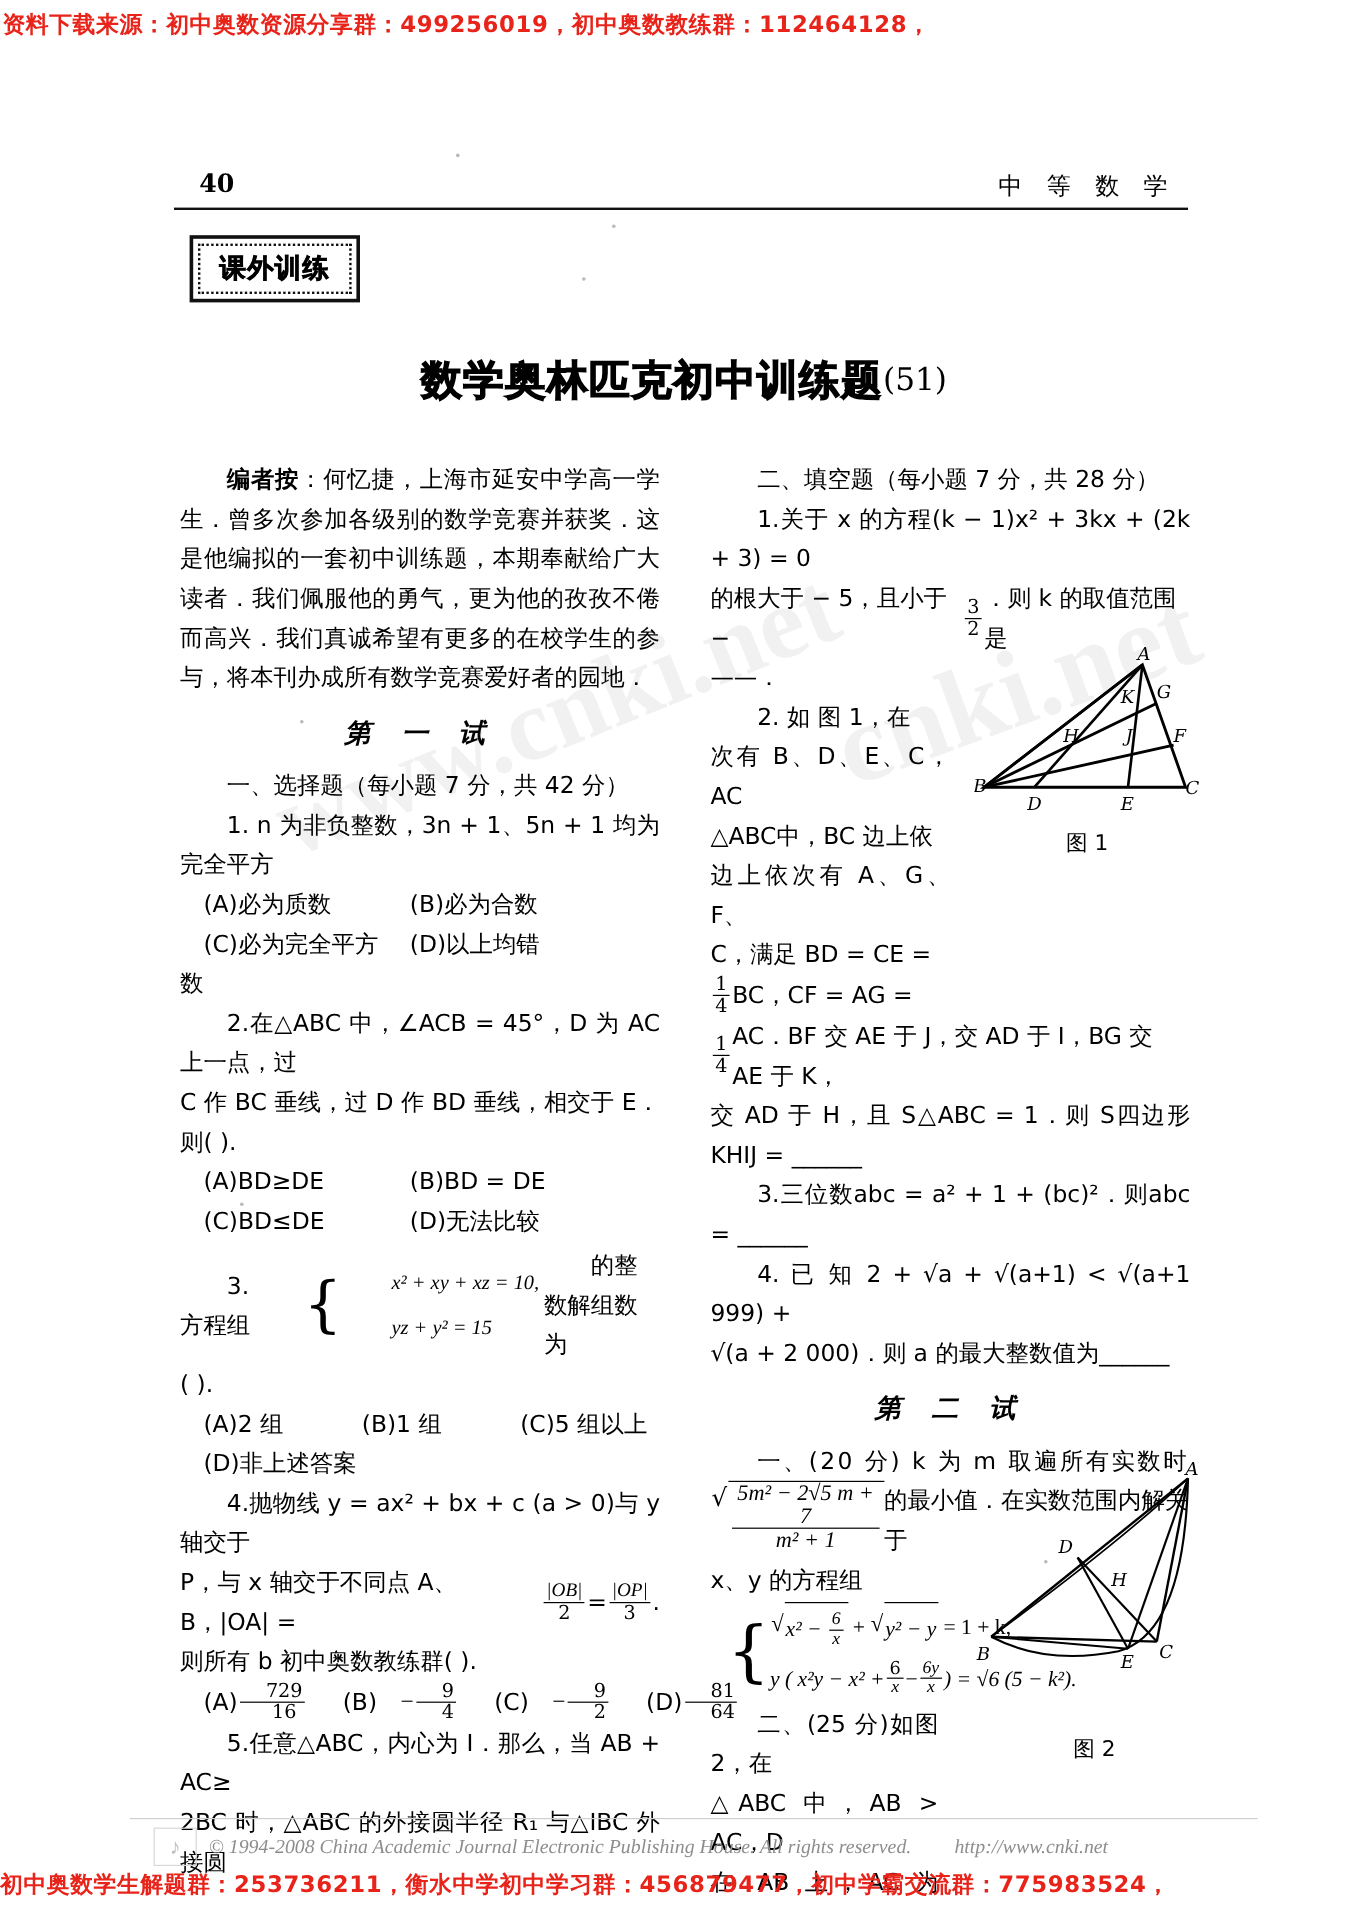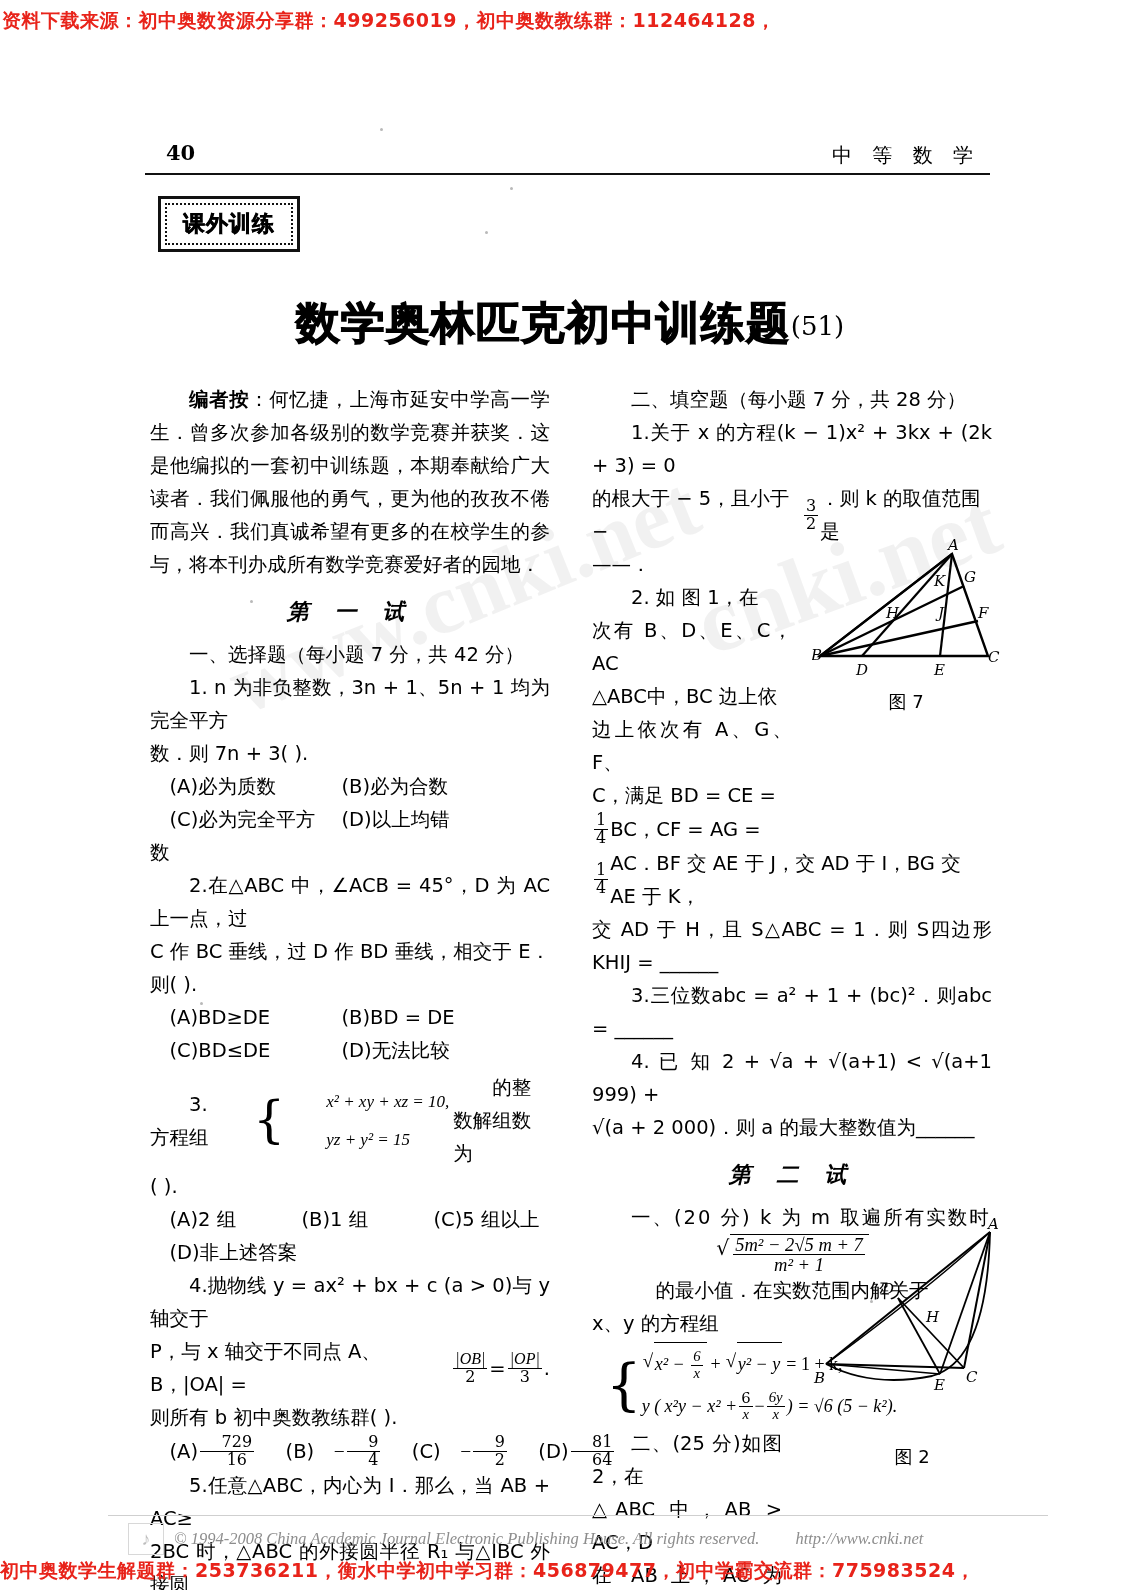--- a/index.html
+++ b/index.html
@@ -52,21 +52,21 @@
     -webkit-text-stroke:0.6px #000;
   }
 
   
   .title{
     position:absolute;top:294px;left:0;width:1140px;
     text-align:center;
   }
   .title .zh{
     font-family:"DejaVu Sans","Liberation Sans",sans-serif;
-    font-weight:bold;font-size:44px;letter-spacing:1px;
+    font-weight:bold;font-size:34px;letter-spacing:1px;
     -webkit-text-stroke:1.1px #000;
   }
   .title .num{
     font-family:"DejaVu Serif",serif;font-size:26px;
     vertical-align:3px;
   }
 
   
   .col{position:absolute;top:383px;width:400px;font-size:19.5px;line-height:33px;}
   .col-left{left:150px;}
@@ -166,21 +166,20 @@
 
   <div class="col col-left">
 
     <p class="ind cn"><b class="bold">编者按</b><span>：何忆捷，上海市延安中学高一学生．曾多次参加各级别的数学竞赛并获奖．这是他编拟的一套初中训练题，本期奉献给广大读者．我们佩服他的勇气，更为他的孜孜不倦而高兴．我们真诚希望有更多的在校学生的参与，将本刊办成所有数学竞赛爱好者的园地．</span></p>
 
     <div class="sechead">第 一 试</div>
 
     <p class="ind cn">一、选择题（每小题 7 分，共 42 分）</p>
 
     <p class="ind cn">1. n 为非负整数，3n + 1、5n + 1 均为完全平方</p>
-    <p class="cn">数．则 7n + 3(      ).</p>
     <div class="opt-row ind1">
       <span class="cn opt-w1">(A)必为质数</span>
       <span class="cn">(B)必为合数</span>
     </div>
     <div class="opt-row ind1">
       <span class="cn opt-w1">(C)必为完全平方数</span>
       <span class="cn">(D)以上均错</span>
     </div>
 
     <p class="ind cn">2.在△ABC 中，∠ACB = 45°，D 为 AC 上一点，过</p>
@@ -297,21 +296,21 @@
     </div>
     <p class="cn">交 AD 于 H，且 S△ABC = 1．则 S四边形KHIJ = ______</p>
 
     <p class="ind cn">3.三位数abc = a² + 1 + (bc)²．则abc = ______</p>
     <p class="ind cn">4. 已 知 2 + √a + √(a+1) &lt; √(a+1 999) +</p>
     <p class="cn">√(a + 2 000)．则 a 的最大整数值为______</p>
 
     <div class="sechead">第 二 试</div>
 
     <p class="ind cn" style="letter-spacing:2px;">一、(20 分) k 为 m 取遍所有实数时</p>
-    <div class="cn" style="display:flex;align-items:center;flex-direction:column;">
+    <div class="cn" style="display:flex;">
       <span class="sq" style="padding-left:14px;">
         <span class="rad">
           <span class="frac ser" style="font-size:0.95em;vertical-align:-0.45em;">
             <span class="nu it">5m² − 2√5 m + 7</span>
             <span class="de it">m² + 1</span>
           </span>
         </span>
       </span>
       <span>的最小值．在实数范围内解关于</span>
     </div>
@@ -374,21 +373,21 @@
       <text x="-1" y="122" font-family="DejaVu Serif, serif" font-size="15" font-style="italic">B</text>
       <text x="176" y="124" font-family="DejaVu Serif, serif" font-size="15" font-style="italic">C</text>
       <text x="44" y="137" font-family="DejaVu Serif, serif" font-size="15" font-style="italic">D</text>
       <text x="122" y="137" font-family="DejaVu Serif, serif" font-size="15" font-style="italic">E</text>
       <text x="166" y="80" font-family="DejaVu Serif, serif" font-size="15" font-style="italic">F</text>
       <text x="152" y="44" font-family="DejaVu Serif, serif" font-size="15" font-style="italic">G</text>
       <text x="74" y="80" font-family="DejaVu Serif, serif" font-size="15" font-style="italic">H</text>
       <text x="126" y="80" font-family="DejaVu Serif, serif" font-size="15" font-style="italic">J</text>
       <text x="122" y="48" font-family="DejaVu Serif, serif" font-size="15" font-style="italic">K</text>
     </svg>
-    <div class="cap" style="top:152px;">图 7</div>
+    <div class="cap" style="top:152px;">图 1</div>
   </div>
 
   <div class="fig fig2">
     <svg width="200" height="180" viewBox="0 0 200 180">
 
       <path d="M 14 148 Q 60 172 120 160 Q 175 145 178 16" fill="none" stroke="#000" stroke-width="1.8"></path>
       <path d="M 178 16 Q 120 70 14 148" fill="none" stroke="#000" stroke-width="1.4"></path>
 
       <line x1="178" y1="16" x2="14" y2="148" stroke="#000" stroke-width="2"></line>
       <line x1="14" y1="148" x2="152" y2="152" stroke="#000" stroke-width="2"></line>

